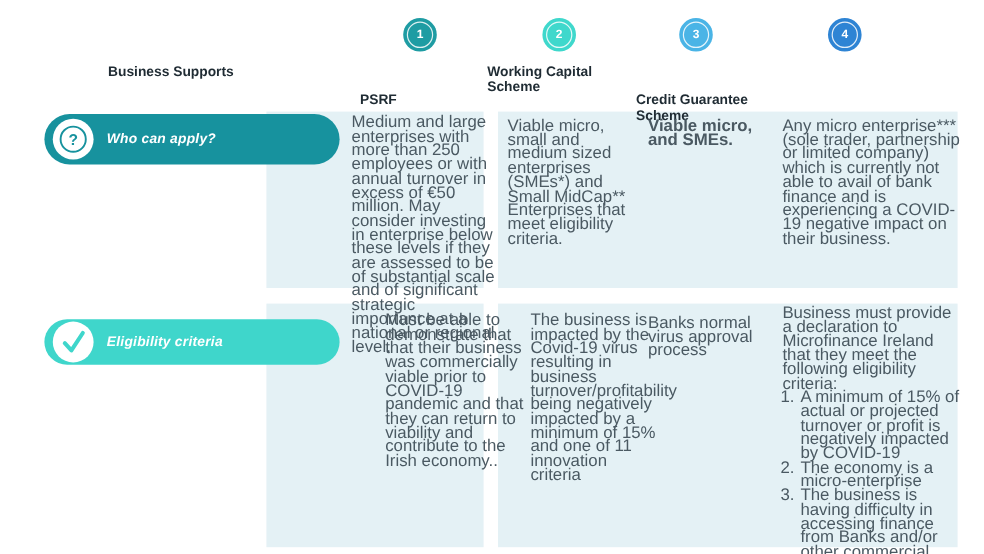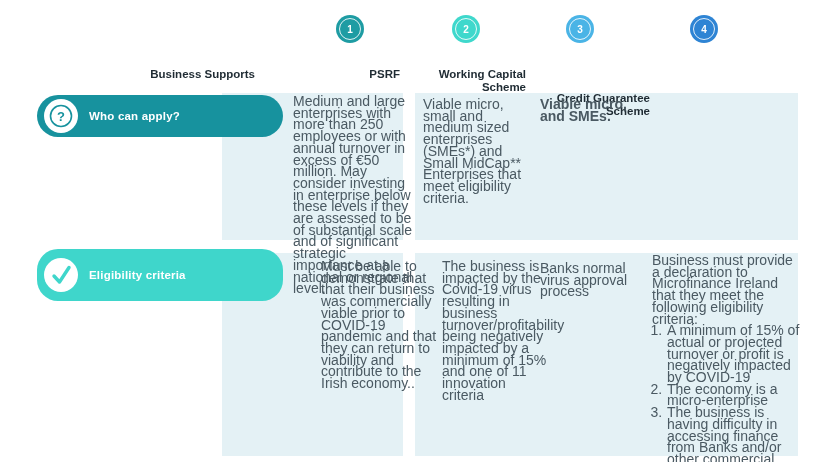--- a/index.html
+++ b/index.html
@@ -18,47 +18,47 @@
     position:absolute; inset:3px; border:1.3px solid rgba(255,255,255,0.85);
     border-radius:50%;
   }
   .step-circle .num { position:relative; }
   .c1 { background:#1E9CA3; left:336px; }
   .c2 { background:#3FD8CC; left:452px; }
   .c3 { background:#4AB4E6; left:566px; }
   .c4 { background:#2E84D4; left:690px; }
   
   .col-header {
-    position:absolute; top:68px; text-align:right; font-weight:bold;
+    position:absolute; top:54px; text-align:left; font-weight:bold;
     font-size:11.5px; line-height:13px; color:#1F2B33;
   }
   .h-rowlabel { left:90px;  width:165px; }
-  .h-psrf     { left:300px; width:100px; }
+  .h-psrf     { left:300px; width:100px;margin-top:24px; }
   .h-wcs      { left:406px; width:120px; }
   .h-cgs      { left:530px; width:120px;margin-top:24px; }
   .h-mfi      { left:641px; width:180px; }
   
   .band { position:absolute; background:#E4F1F5; }
   .b1a { left:222px; top:93px;  width:181px; height:147px; }
   .b1b { left:415px; top:93px;  width:383px; height:147px; }
   .b2a { left:222px; top:253px; width:181px; height:203px; }
   .b2b { left:415px; top:253px; width:383px; height:203px; }
   
   .pill {
     position:absolute; left:37px; width:246px; height:42px; border-radius:21px;
     display:flex; align-items:center; color:#ffffff; font-weight:bold;
     font-size:11.5px;
   }
   .pill1 { top:95px;  background:#17929E; }
-  .pill2 { top:249px; background:#3FD6CB; height:52px; }
+  .pill2 { top:266px; background:#3FD6CB; height:38px; }
   .pill-icon {
     flex:none; width:34px; height:34px; border-radius:50%; background:#ffffff;
     margin-left:7px; display:flex; align-items:center; justify-content:center;
   }
-  .pill-label { margin-left:11px; letter-spacing:0.2px; }
+  .pill-label { margin-left:11px; letter-spacing:0.2px;font-style:italic; }
   
   .cell {
     position:absolute; font-size:14px; line-height:11.7px; color:#4A5962;
   }
   .r1c1 { left:293px; top:96px;  width:122px; }
   .r1c2 { left:423px; top:99px;  width:108px; }
   .r1c3 { left:540px; top:99px;  width:102px;font-weight:bold; }
   .r1c4 { left:652px; top:99px;  width:150px; }
   .r2c1 { left:293px; top:261px; width:126px;margin-left:28px; }
   .r2c2 { left:442px; top:261px; width:108px; }
@@ -114,20 +114,21 @@
       <svg width="34" height="34" viewBox="0 0 34 34">
         <path d="M10 18 L15.5 24 L25 9.5" fill="none" stroke="#3FD6CB" stroke-width="3.4" stroke-linecap="round" stroke-linejoin="round"></path>
       </svg>
     </span>
     <span class="pill-label">Eligibility criteria</span>
   </div>
 
   <div class="cell r1c1">Medium and large enterprises with more than 250 employees or with annual turnover in excess of €50 million. May consider investing in enterprise below these levels if they are assessed to be of substantial scale and of significant strategic importance at a national or regional level.</div>
   <div class="cell r1c2">Viable micro, small and medium sized enterprises (SMEs*) and Small MidCap** Enterprises that meet eligibility criteria.</div>
   <div class="cell r1c3">Viable micro, and SMEs.</div>
+  <div class="cell r1c4">Any micro enterprise*** (sole trader, partnership or limited company) which is currently not able to avail of bank finance and is experiencing a COVID-19 negative impact on their business.</div>
 
   <div class="cell r2c1">Must be able to demonstrate that that their business was commercially viable prior to COVID-19 pandemic and that they can return to viability and contribute to the Irish economy..</div>
   <div class="cell r2c2">The business is impacted by the Covid-19 virus resulting in business turnover/profitability being negatively impacted by a minimum of 15% and one of 11 innovation criteria</div>
   <div class="cell r2c3">Banks normal virus approval process</div>
   <div class="cell r2c4">
     <div>Business must provide a declaration to Microfinance Ireland that they meet the following eligibility criteria:</div>
     <ol>
       <li>A minimum of 15% of actual or projected turnover or profit is negatively impacted by COVID-19</li>
       <li>The economy is a micro-enterprise</li>
       <li>The business is having difficulty in accessing finance from Banks and/or other commercial actual providers.</li>

